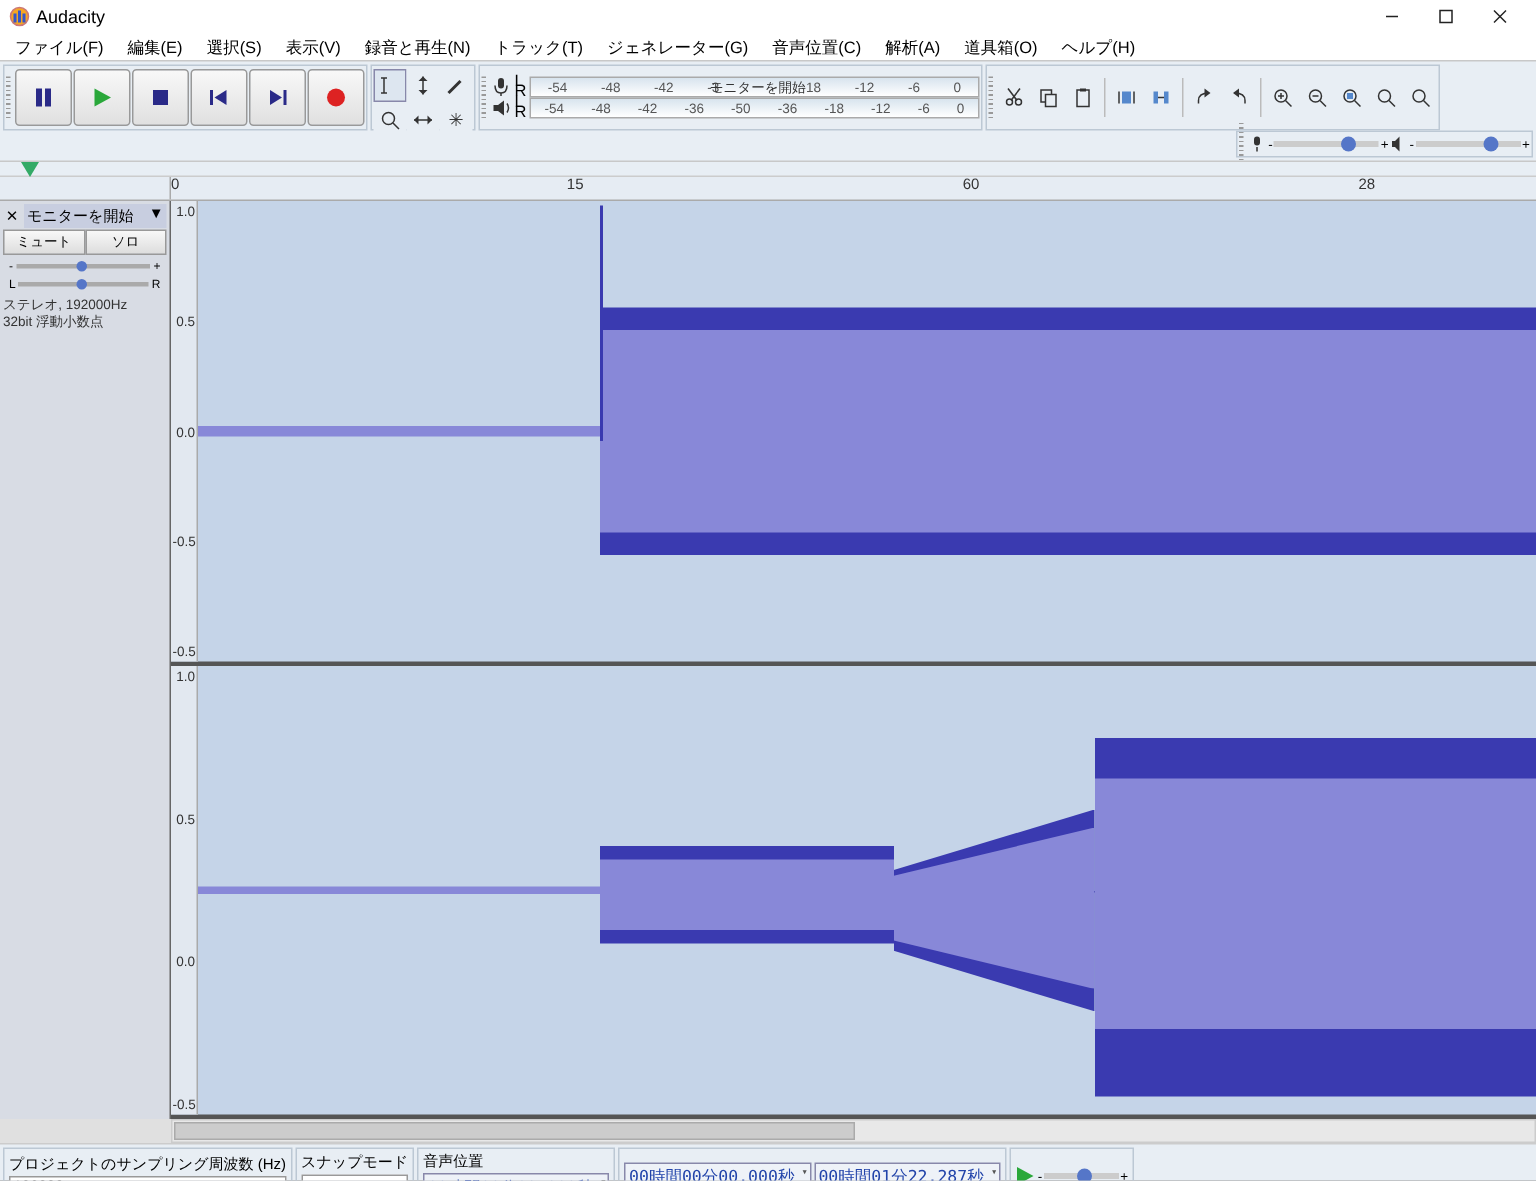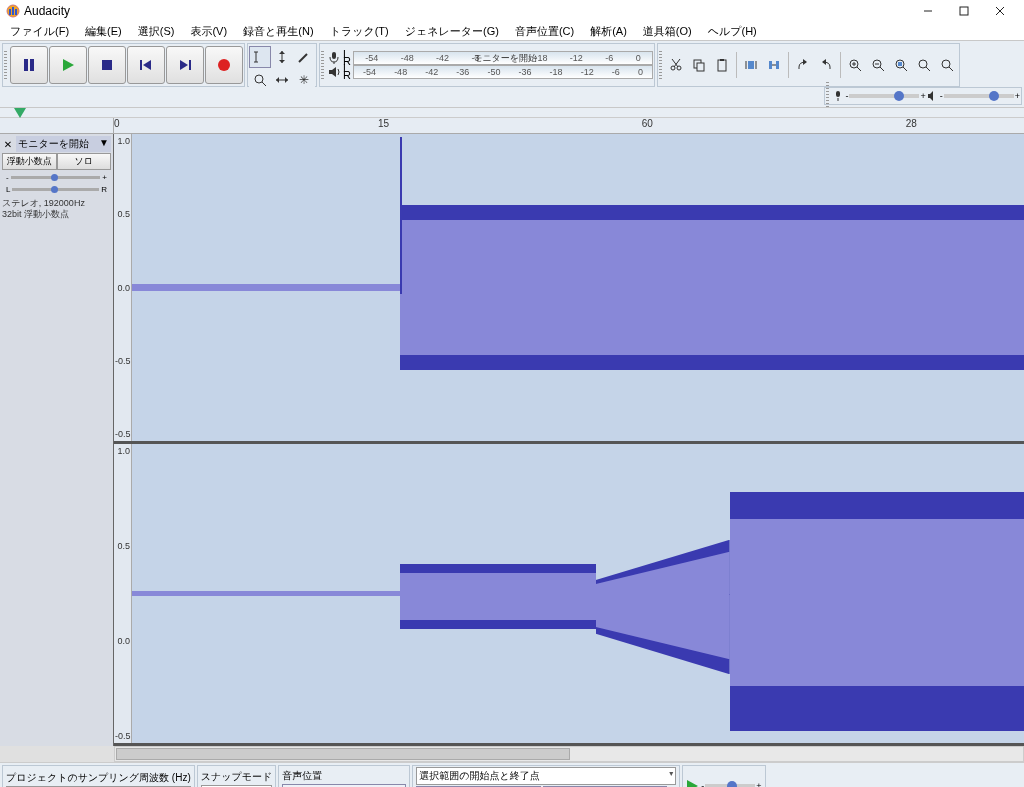--- a/index.html
+++ b/index.html
@@ -372,21 +372,21 @@
 <div class="tracks-area">
   <div class="track-panel">
     <div class="row1">
       <span class="close">✕</span>
       <div class="name">
           <span>モニターを開始</span>
           <span>▼</span>
         </div>
     </div>
     <div class="btns">
-      <div class="btn">浮動小数点</div>
+      <div class="btn">ミュート</div>
       <div class="btn">ソロ</div>
     </div>
     <div class="mini-slider">
       <span>-</span>
       <div class="ms-track">
           <div class="ms-thumb" style="left:45%;"></div>
         </div>
       <span>+</span>
     </div>
     <div class="mini-slider">
@@ -461,21 +461,20 @@
   </div>
   <div class="bb-group">
     <span>スナップモード</span>
     <div class="bb-select">オフ</div>
   </div>
   <div class="bb-group">
     <span>音声位置</span>
     <div class="time-disp">00時間00分00.000秒</div>
   </div>
   <div class="bb-group">
-    <div class="bb-select" style="width:260px;">選択範囲の開始点と終了点</div>
     <div style="display:flex;gap:2px;">
       <div class="time-disp">00時間00分00.000秒</div>
       <div class="time-disp">00時間01分22.287秒</div>
     </div>
   </div>
   <div class="bb-group inline">
     <span>
         <svg width="14" height="14">
           <polygon points="1,1 12,7 1,13" fill="#2aa83a"></polygon>
         </svg>

